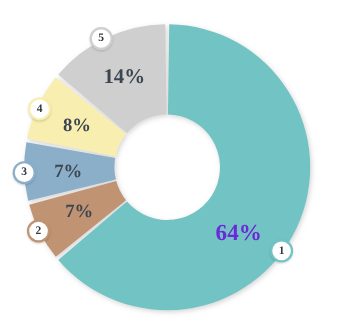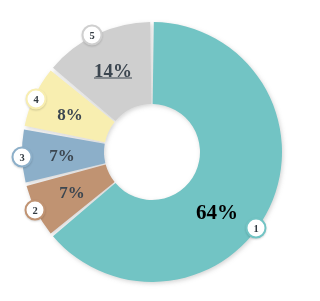--- a/index.html
+++ b/index.html
@@ -67,25 +67,25 @@
     </defs>
     <g id="slices-layer" filter="url(#slice-shadow)">
         <path d="M 153.82 22.01 A 130 130 0 1 1 53.00 236.26 L 115.45 183.11 A 48 48 0 1 0 152.67 104.00 Z" fill="#72C4C4"></path>
         <path d="M 50.69 233.46 A 130 130 0 0 1 26.55 186.08 L 105.68 164.59 A 48 48 0 0 0 114.59 182.08 Z" fill="#C09372"></path>
         <path d="M 25.65 182.57 A 130 130 0 0 1 23.97 129.43 L 104.73 143.66 A 48 48 0 0 0 105.35 163.29 Z" fill="#8CAFC9"></path>
         <path d="M 24.66 125.86 A 130 130 0 0 1 50.69 70.54 L 114.59 121.92 A 48 48 0 0 0 104.98 142.35 Z" fill="#F8EEB0"></path>
         <path d="M 53.00 67.74 A 130 130 0 0 1 150.18 22.01 L 151.33 104.00 A 48 48 0 0 0 115.45 120.89 Z" fill="#CFCFCF"></path>
       </g>
   </svg>
   <div id="labels-layer">
-      <div class="slice-value-label" style="left: 217px; top: 212px; font-size: 21px; color: #000000;">64%</div>
+      <div class="slice-value-label" style="left: 217px; top: 212px; font-size: 21px; color: #6d28d9;">64%</div>
       <div class="slice-value-label" style="left: 72px; top: 192px; font-size: 17px; color: rgb(60, 70, 80);">7%</div>
       <div class="slice-value-label" style="left: 62px; top: 155px; font-size: 17px; color: rgb(60, 70, 80);">7%</div>
       <div class="slice-value-label" style="left: 70px; top: 114px; font-size: 17px; color: rgb(60, 70, 80);">8%</div>
-      <div class="slice-value-label" style="left: 113px; top: 70px; font-size: 19px; color: rgb(60, 70, 80); text-decoration: underline;">14%</div>
+      <div class="slice-value-label" style="left: 113px; top: 70px; font-size: 19px; color: rgb(60, 70, 80);">14%</div>
     </div>
   <div id="badges-layer">
       <div class="badge" style="left: 256px; top: 228px; border: 2px solid rgb(114, 196, 196); background: rgb(255, 255, 255); color: rgb(51, 59, 66);">1</div>
       <div class="badge" style="left: 35px; top: 210px; border: 2px solid rgb(192, 147, 114); background: rgb(255, 255, 255); color: rgb(51, 59, 66);">2</div>
       <div class="badge" style="left: 22px; top: 157px; border: 2px solid rgb(140, 175, 201); background: rgb(255, 255, 255); color: rgb(51, 59, 66);">3</div>
       <div class="badge" style="left: 36px; top: 99px; border: 2px solid rgb(248, 238, 176); background: rgb(255, 255, 255); color: rgb(51, 59, 66);">4</div>
       <div class="badge" style="left: 92px; top: 35px; border: 2px solid rgb(207, 207, 207); background: rgb(255, 255, 255); color: rgb(51, 59, 66);">5</div>
     </div>
 </div>
 

